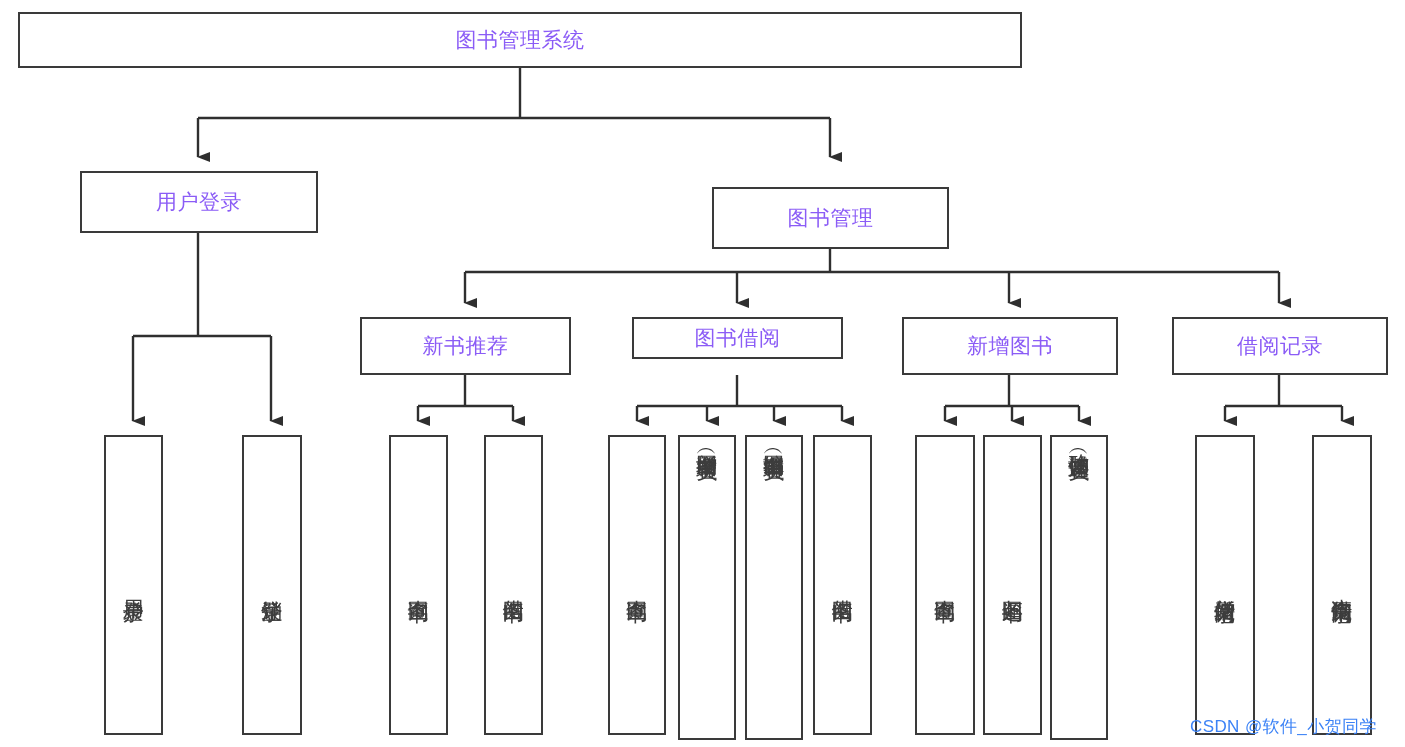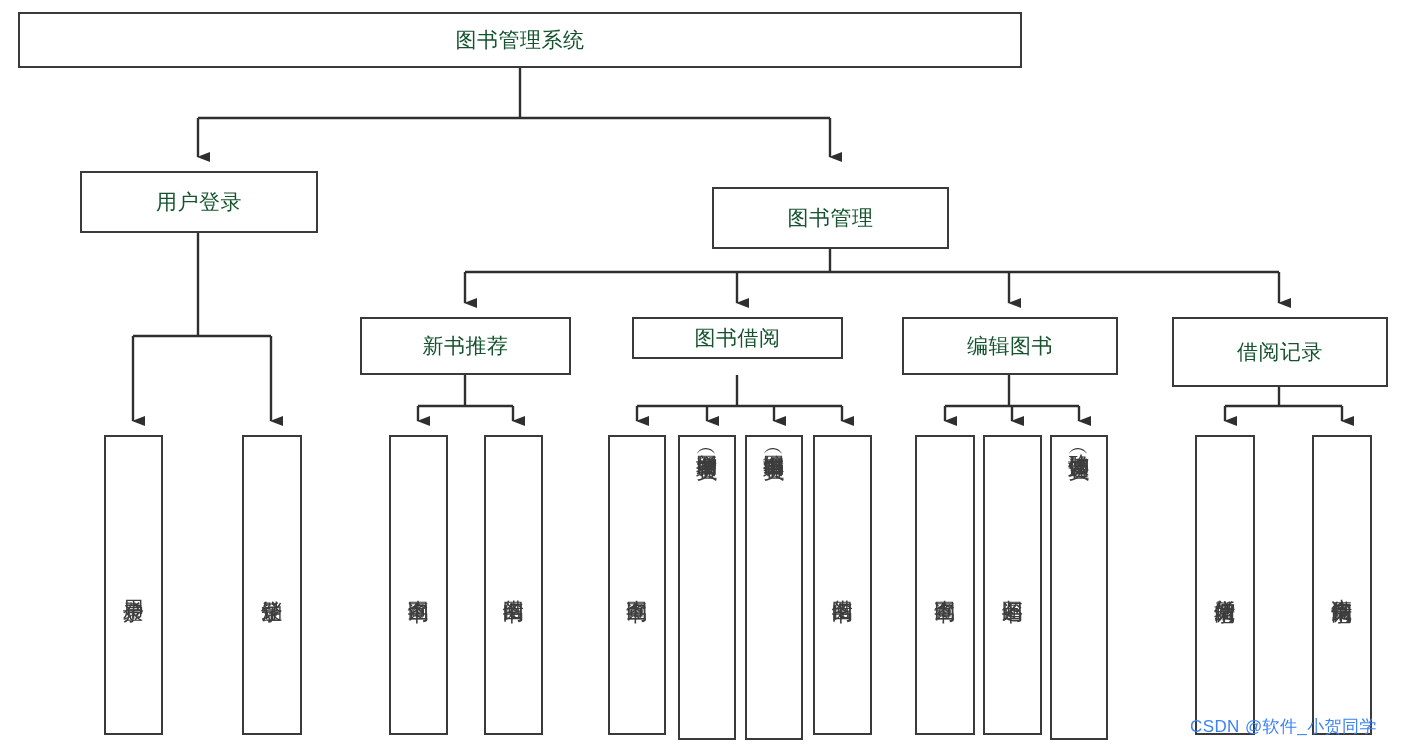--- a/index.html
+++ b/index.html
@@ -33,21 +33,21 @@
   }
   .node-box.horizontal {
     display: flex;
     align-items: center;
     justify-content: center;
   }
   .node-label-h {
     font-size: 21px;
     line-height: 1.1;
     letter-spacing: 0.5px;
-    color: #14532d;
+    color: #8b5cf6;
     white-space: nowrap;
   }
   .node-box.vertical {
     display: flex;
     align-items: flex-start;
     justify-content: center;
     padding-top: 0;
   }
   .node-label-v {
     writing-mode: vertical-rl;
@@ -140,24 +140,24 @@
 
   <div class="node-box horizontal" style="left:360px; top:317px; width:211px; height:58px;">
     <span class="node-label-h">新书推荐</span>
   </div>
 
   <div class="node-box horizontal" style="left:632px; top:317px; width:211px; height:42px;">
     <span class="node-label-h">图书借阅</span>
   </div>
 
   <div class="node-box horizontal" style="left:902px; top:317px; width:216px; height:58px;">
-    <span class="node-label-h">编辑图书</span>
-  </div>
-
-  <div class="node-box horizontal" style="left:1172px; top:317px; width:216px; height:70px;">
+    <span class="node-label-h">新增图书</span>
+  </div>
+
+  <div class="node-box horizontal" style="left:1172px; top:317px; width:216px; height:58px;">
     <span class="node-label-h">借阅记录</span>
   </div>
 
   <div class="node-box vertical center-text" style="left:104px; top:435px; width:59px; height:300px;">
     <span class="node-label-v">用户登录</span>
   </div>
 
   <div class="node-box vertical center-text" style="left:242px; top:435px; width:60px; height:300px;">
     <span class="node-label-v">注销登录</span>
   </div>

